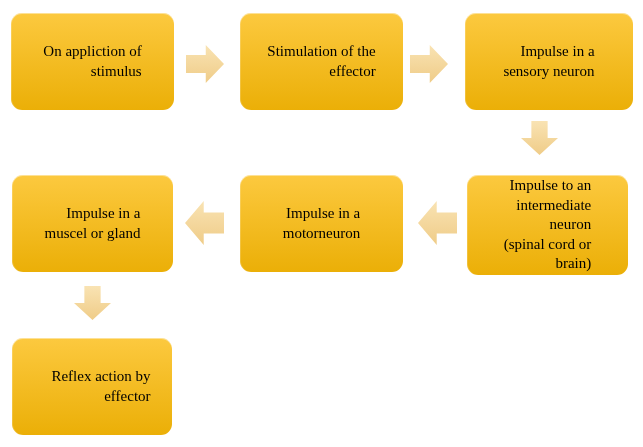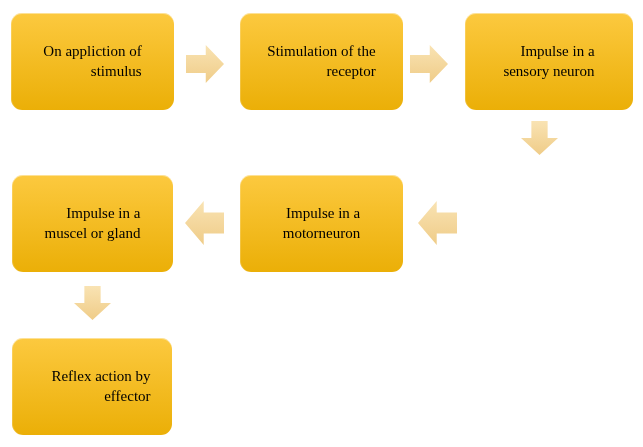--- a/index.html
+++ b/index.html
@@ -52,29 +52,34 @@
 <body>
 
 <div class="canvas">
 
   <div class="node" style="left:11px; top:13px; width:163px; height:97px;">On appliction of
 stimulus</div>
 
   <div class="arrow right" style="left:186px; top:45px;"></div>
 
   <div class="node" style="left:240px; top:13px; width:163px; height:97px;">Stimulation of the
-receptor</div>
+effector</div>
 
   <div class="arrow right" style="left:410px; top:45px;"></div>
 
   <div class="node" style="left:465px; top:13px; width:168px; height:97px;">Impulse in a
 sensory neuron</div>
 
   <div class="arrow down" style="left:521px; top:121px;"></div>
 
+  <div class="node" style="left:467px; top:175px; width:161px; height:100px;">Impulse to an
+intermediate
+neuron
+(spinal cord or
+brain)</div>
 
   <div class="arrow left" style="left:418px; top:201px;"></div>
 
   <div class="node" style="left:240px; top:175px; width:163px; height:97px;">Impulse in a
 motorneuron</div>
 
   <div class="arrow left" style="left:185px; top:201px;"></div>
 
   <div class="node" style="left:12px; top:175px; width:161px; height:97px;">Impulse in a
 muscel or gland</div>

